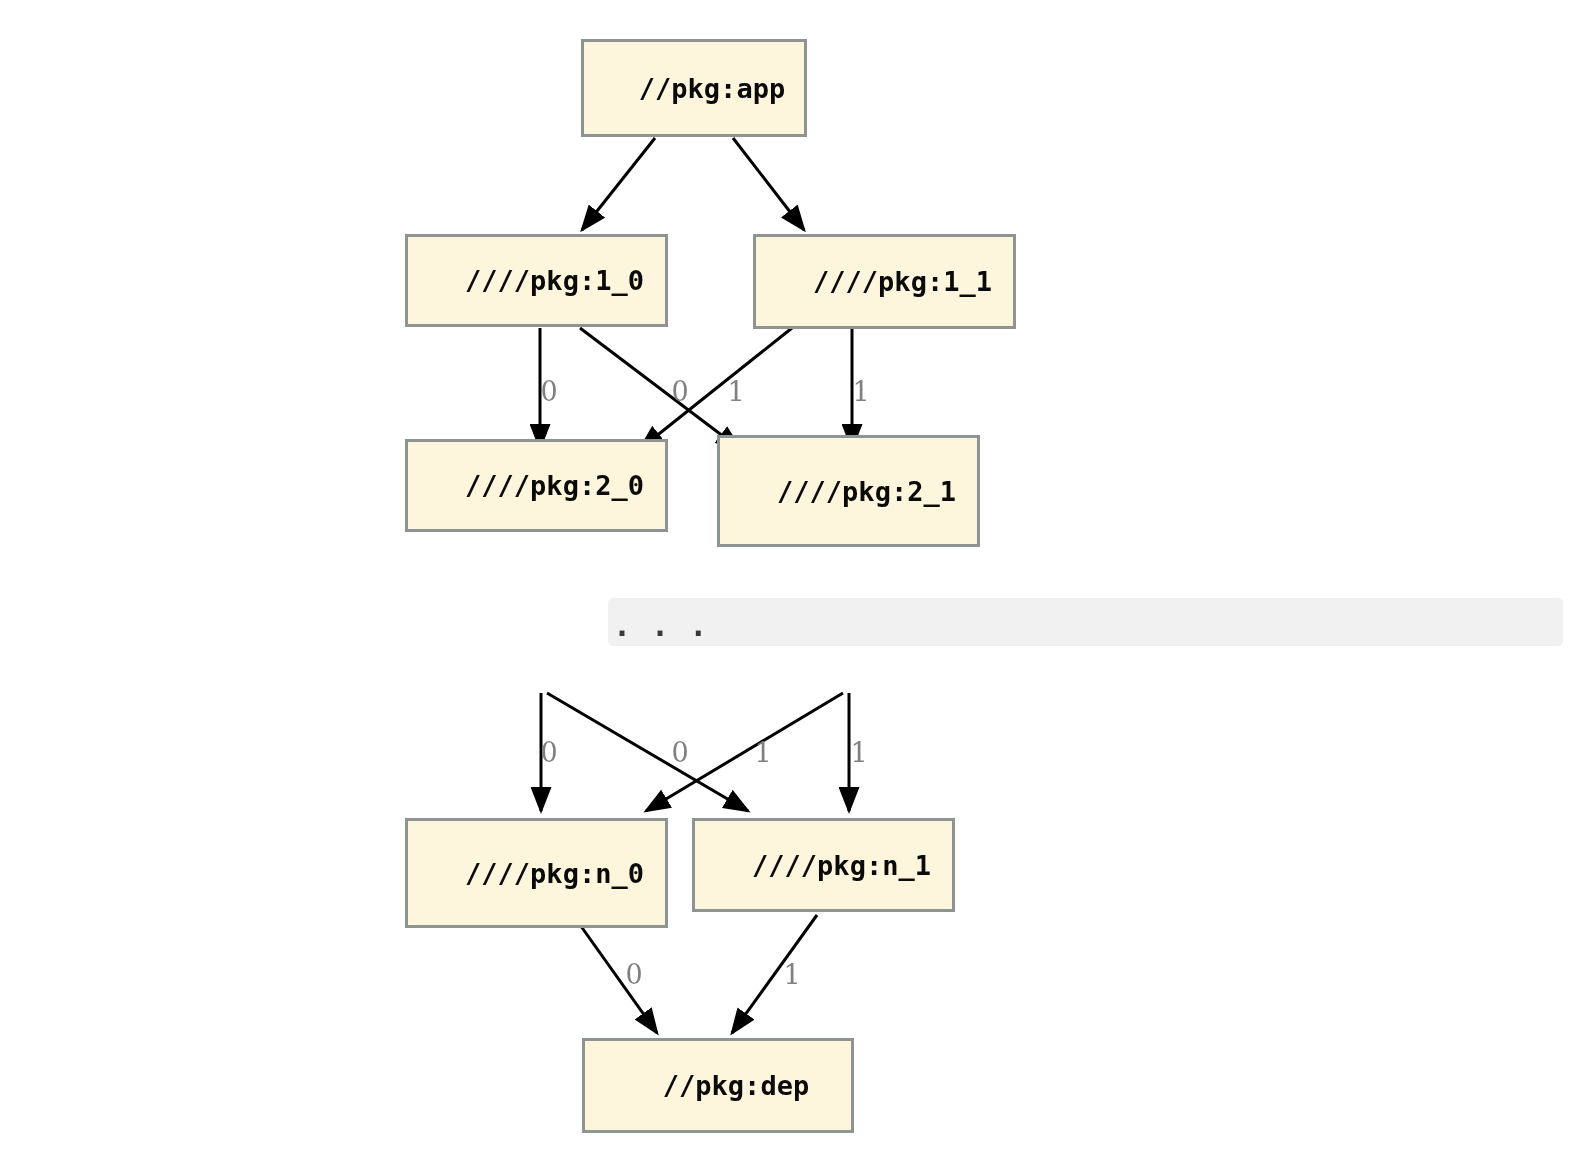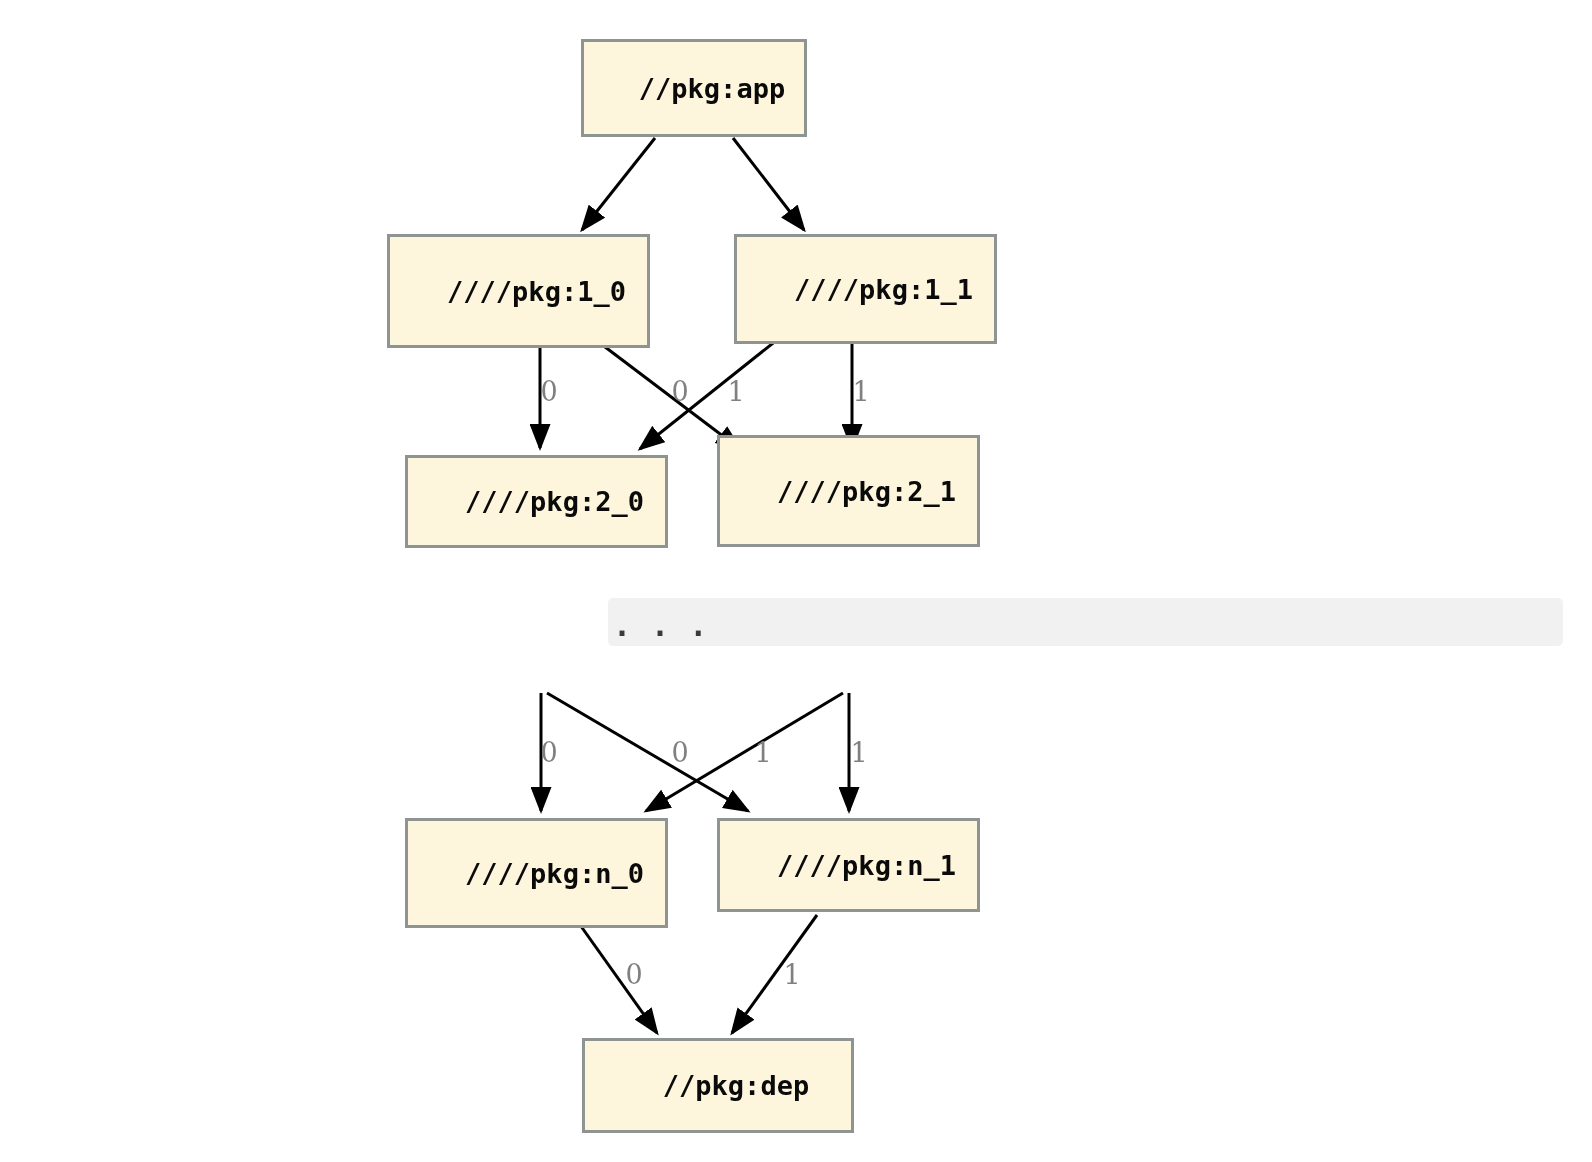--- a/index.html
+++ b/index.html
@@ -62,26 +62,26 @@
       <path marker-end="url(#arrowhead)" d="M541,693 L541,811"></path>
       <path marker-end="url(#arrowhead)" d="M843,693 L646,811"></path>
       <path marker-end="url(#arrowhead)" d="M547,693 L748,811"></path>
       <path marker-end="url(#arrowhead)" d="M849,693 L849,811"></path>
       <path marker-end="url(#arrowhead)" d="M573,915 L657,1033"></path>
       <path marker-end="url(#arrowhead)" d="M817,915 L732,1033"></path>
     </g>
   </svg>
 
   <div class="node" style="left:581px;top:39px;width:226px;height:98px">//pkg:app</div>
-  <div class="node" style="left:387px;top:234px;width:263px;height:114px">////pkg:1_0</div>
-  <div class="node" style="left:734px;top:234px;width:263px;height:110px">////pkg:1_1</div>
-  <div class="node" style="left:405px;top:455px;width:263px;height:93px">////pkg:2_0</div>
+  <div class="node" style="left:405px;top:234px;width:263px;height:93px">////pkg:1_0</div>
+  <div class="node" style="left:753px;top:234px;width:263px;height:95px">////pkg:1_1</div>
+  <div class="node" style="left:405px;top:439px;width:263px;height:93px">////pkg:2_0</div>
   <div class="node" style="left:717px;top:435px;width:263px;height:112px">////pkg:2_1</div>
   <div class="node" style="left:405px;top:818px;width:263px;height:110px">////pkg:n_0</div>
-  <div class="node" style="left:717px;top:818px;width:263px;height:94px">////pkg:n_1</div>
+  <div class="node" style="left:692px;top:818px;width:263px;height:94px">////pkg:n_1</div>
   <div class="node" style="left:582px;top:1038px;width:272px;height:95px">//pkg:dep</div>
 
   <div class="band"></div>
   <div class="ellipsis">. . .</div>
 
   <span class="edge-label" style="left:549px;top:391px">0</span>
   <span class="edge-label" style="left:680px;top:391px">0</span>
   <span class="edge-label" style="left:736px;top:391px">1</span>
   <span class="edge-label" style="left:861px;top:391px">1</span>
   <span class="edge-label" style="left:549px;top:752px">0</span>

